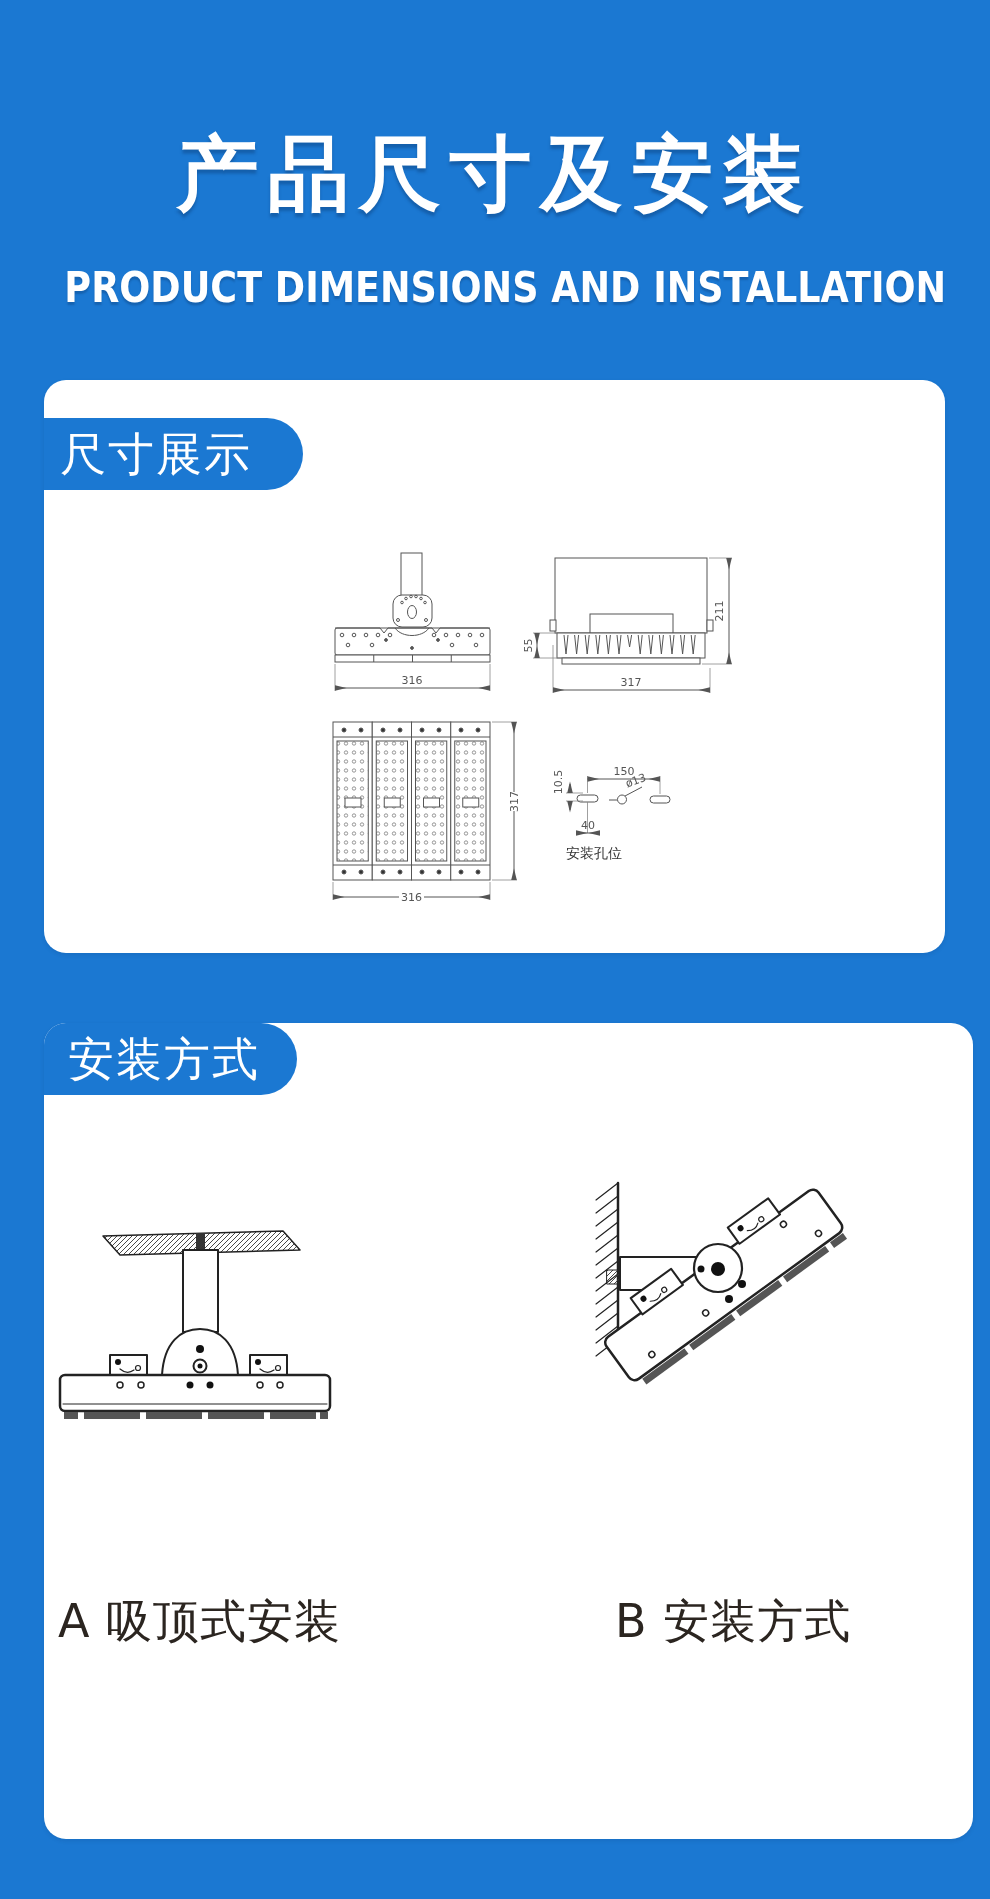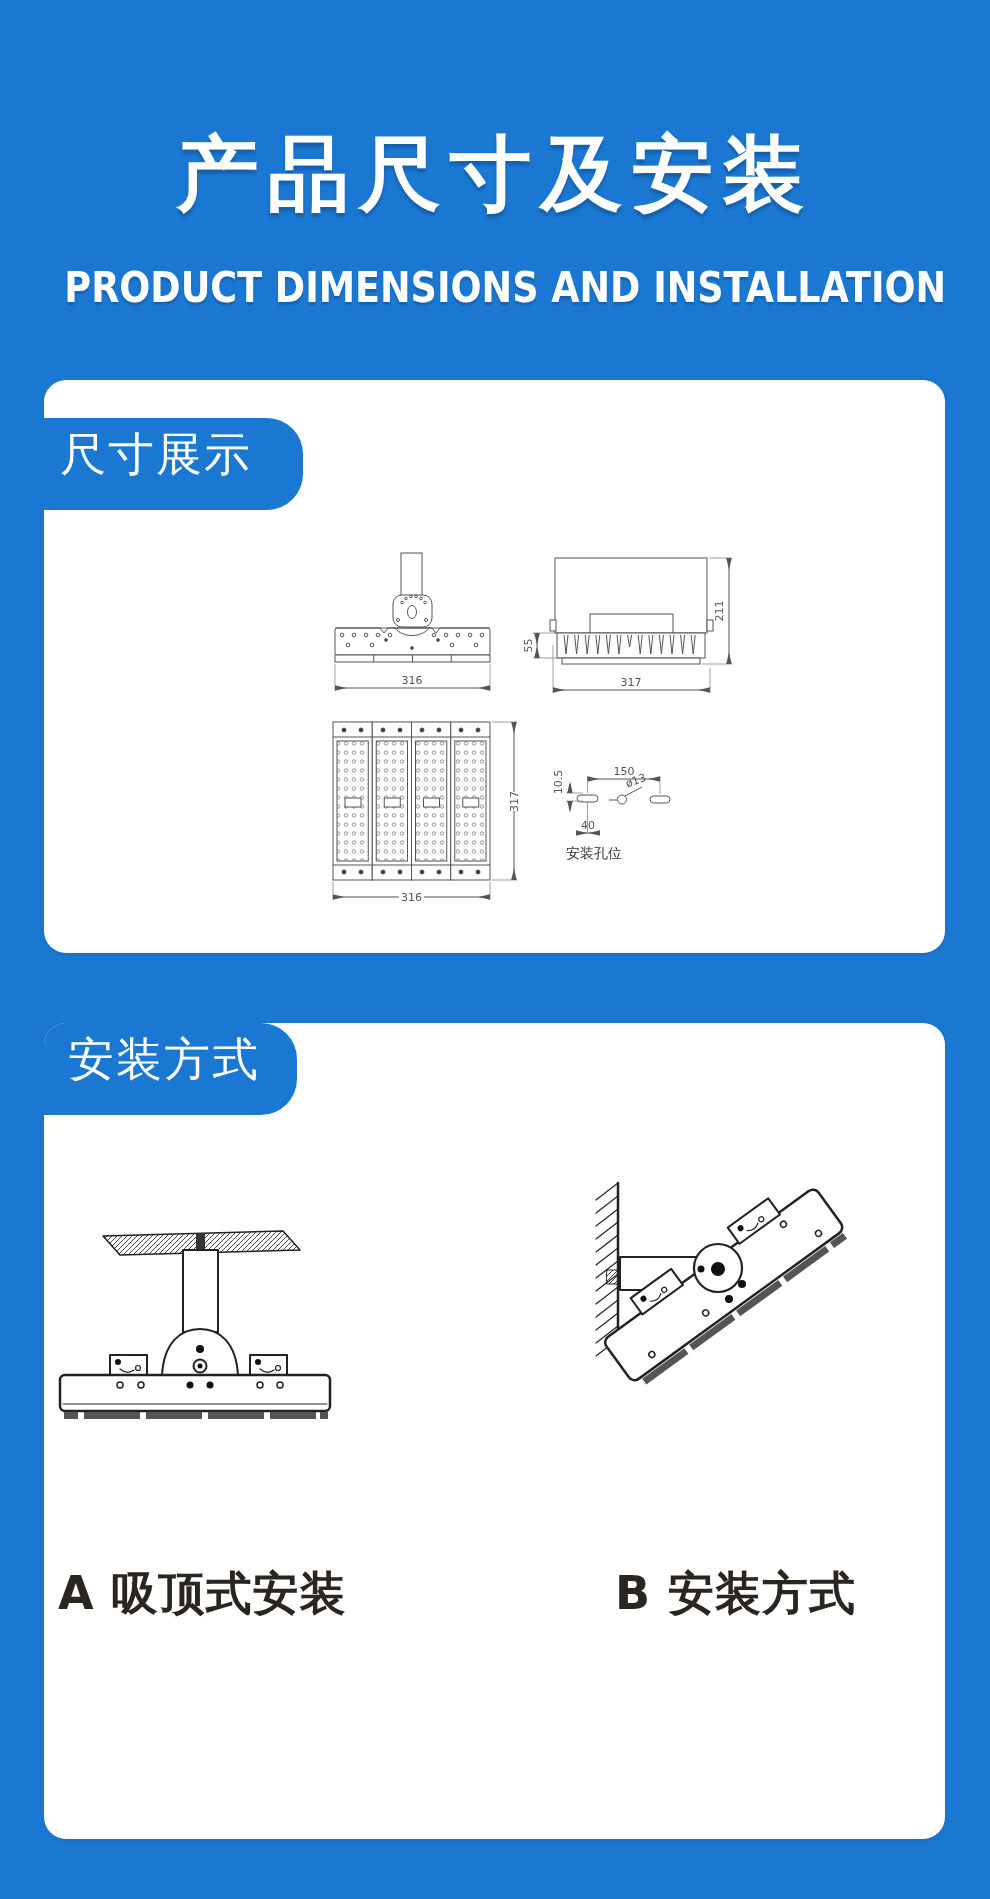--- a/index.html
+++ b/index.html
@@ -23,46 +23,46 @@
     transform:scaleX(0.87);transform-origin:50% 50%;
     text-shadow:0 3px 2px rgba(10,50,100,0.3);
     white-space:nowrap;
   }
   
   .card{
     position:absolute;left:44px;width:901px;background:#ffffff;
     border-radius:22px;box-shadow:0 2px 4px rgba(0,30,70,0.10);
   }
   .card1{top:380px;height:573px;}
-  .card2{top:1023px;height:816px;}
+  .card2{top:1023px;height:816px;padding-left:28px;}
   
   .tab{
-    position:absolute;left:0;height:92px;background:#1b78d2;
+    position:absolute;left:0;height:72px;background:#1b78d2;
     border-radius:0 36px 36px 0;
     color:#ffffff;font-size:46px;line-height:72px;font-weight:500;
     letter-spacing:2px;white-space:nowrap;
   }
   .tab1{top:38px;width:259px;padding-left:0;}
   .tab1 .tab-txt{margin-left:16px;}
   .tab2{top:0;width:253px;border-top-left-radius:22px;}
   .tab2 .tab-txt{margin-left:24px;}
   .tab-txt{display:inline-block;}
   
   svg{display:block;}
   .svg1{position:absolute;left:226px;top:170px;}
   .svg2{position:absolute;left:6px;top:155px;}
   .thin{stroke:#555;stroke-width:1;fill:none;}
   .ext{stroke:#888;stroke-width:0.8;fill:none;}
   .dimtxt{font-family:"DejaVu Sans",sans-serif;font-size:11px;fill:#555;}
   .captxt{font-family:"DejaVu Sans",sans-serif;font-size:14px;fill:#333;}
   .bold-line{stroke:#222;stroke-width:2;fill:none;stroke-linejoin:round;stroke-linecap:round;}
   
   .method-label{
-    position:absolute;top:544px;
-    font-size:46px;line-height:52px;color:#2b2520;font-weight:700;
+    position:absolute;top:572px;
+    font-size:46px;line-height:52px;color:#2b2520;font-weight:400;
     letter-spacing:1px;white-space:nowrap;
   }
   .label-a{left:14px;}
   .label-b{left:571px;}
 </style>
 </head>
 <body>
 
 <div>
 

